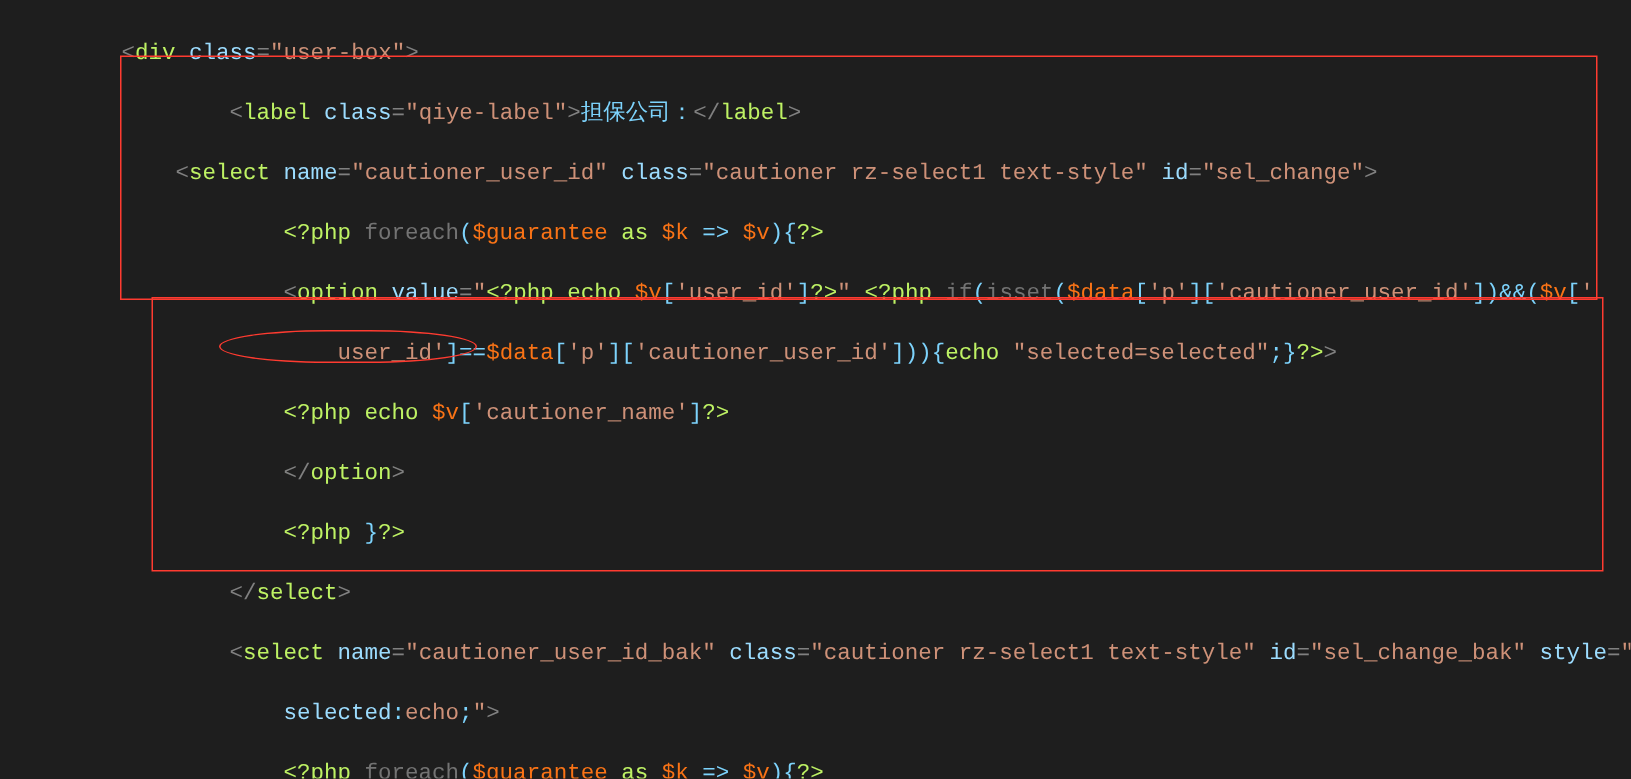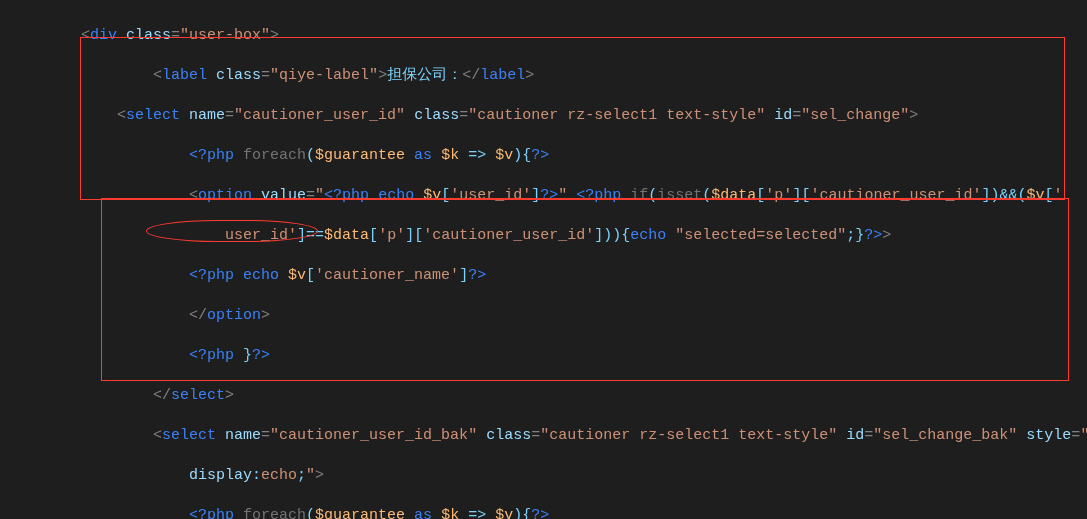--- a/index.html
+++ b/index.html
@@ -10,25 +10,25 @@
     width:1087px;
     height:519px;
     overflow:hidden;
     position:relative;
     white-space:pre;
   }
   .code{position:absolute;left:0;top:0;padding:6px 0 0 0;}
   .line{display:block;height:20px;}
   
   .p  {color:#808080;}               
-  .tag{color:#3b82f6;}               
+  .tag{color:#bef264;}               
   .attr{color:#9cdcfe;text-align:center;}              
   .str{color:#ce9178;}               
   .kw {color:#737373;}               
-  .var{color:#fdba74;}
+  .var{color:#f97316;}
   .txt{color:#7dd3fc;}
   
   .ann-box{position:absolute;border:1px solid #ff3b30;pointer-events:none;}
   #box1{left:80px;top:37px;width:983px;height:161px;}
   #box2{left:101px;top:198px;width:966px;height:181px;}
   .ring{
     position:absolute;
     left:146px;top:220px;width:170px;height:20px;
     border:1px solid #ff3b30;border-radius:50%/60%;
     pointer-events:none;
@@ -44,21 +44,21 @@
 <span class="line"><span>                 </span><span class="p">&lt;</span><span class="tag">label </span><span class="attr">class</span><span class="p">=</span><span class="str">"qiye-label"</span><span class="p">&gt;</span><span class="txt">担保公司：</span><span class="p">&lt;/</span><span class="tag">label</span><span class="p">&gt;</span></span>
 <span class="line"><span>             </span><span class="p">&lt;</span><span class="tag">select </span><span class="attr">name</span><span class="p">=</span><span class="str">"cautioner_user_id"</span><span> </span><span class="attr">class</span><span class="p">=</span><span class="str">"cautioner rz-select1 text-style"</span><span> </span><span class="attr">id</span><span class="p">=</span><span class="str">"sel_change"</span><span class="p">&gt;</span></span>
 <span class="line"><span>                     </span><span class="tag">&lt;?php </span><span class="kw">foreach</span><span class="txt">(</span><span class="var">$guarantee </span><span class="tag">as </span><span class="var">$k </span><span class="txt">=&gt; </span><span class="var">$v</span><span class="txt">){</span><span class="tag">?&gt;</span></span>
 <span class="line"><span>                     </span><span class="p">&lt;</span><span class="tag">option </span><span class="attr">value</span><span class="p">=</span><span class="str">"</span><span class="tag">&lt;?php </span><span class="tag">echo </span><span class="var">$v</span><span class="txt">[</span><span class="str">'user_id'</span><span class="txt">]</span><span class="tag">?&gt;</span><span class="str">"</span><span> </span><span class="tag">&lt;?php </span><span class="kw">if</span><span class="txt">(</span><span class="kw">isset</span><span class="txt">(</span><span class="var">$data</span><span class="txt">[</span><span class="str">'p'</span><span class="txt">][</span><span class="str">'cautioner_user_id'</span><span class="txt">])</span><span class="txt">&amp;&amp;</span><span class="txt">(</span><span class="var">$v</span><span class="txt">[</span><span class="str">'</span></span>
 <span class="line"><span>                         </span><span class="str">user_id'</span><span class="txt">]</span><span class="txt">==</span><span class="var">$data</span><span class="txt">[</span><span class="str">'p'</span><span class="txt">][</span><span class="str">'cautioner_user_id'</span><span class="txt">])){</span><span class="tag">echo </span><span class="str">"selected=selected"</span><span class="txt">;}</span><span class="tag">?&gt;</span><span class="p">&gt;</span></span>
 <span class="line"><span>                     </span><span class="tag">&lt;?php </span><span class="tag">echo </span><span class="var">$v</span><span class="txt">[</span><span class="str">'cautioner_name'</span><span class="txt">]</span><span class="tag">?&gt;</span></span>
 <span class="line"><span>                     </span><span class="p">&lt;/</span><span class="tag">option</span><span class="p">&gt;</span></span>
 <span class="line"><span>                     </span><span class="tag">&lt;?php </span><span class="txt">}</span><span class="tag">?&gt;</span></span>
 <span class="line"><span>                 </span><span class="p">&lt;/</span><span class="tag">select</span><span class="p">&gt;</span></span>
 <span class="line"><span>                 </span><span class="p">&lt;</span><span class="tag">select </span><span class="attr">name</span><span class="p">=</span><span class="str">"cautioner_user_id_bak"</span><span> </span><span class="attr">class</span><span class="p">=</span><span class="str">"cautioner rz-select1 text-style"</span><span> </span><span class="attr">id</span><span class="p">=</span><span class="str">"sel_change_bak"</span><span> </span><span class="attr">style</span><span class="p">=</span><span class="str">"</span></span>
-<span class="line"><span>                     </span><span class="attr">display</span><span class="txt">:</span><span class="str">echo</span><span class="txt">;</span><span class="str">"</span><span class="p">&gt;</span></span>
+<span class="line"><span>                     </span><span class="attr">selected</span><span class="txt">:</span><span class="str">echo</span><span class="txt">;</span><span class="str">"</span><span class="p">&gt;</span></span>
 <span class="line"><span>                     </span><span class="tag">&lt;?php </span><span class="kw">foreach</span><span class="txt">(</span><span class="var">$guarantee </span><span class="tag">as </span><span class="var">$k </span><span class="txt">=&gt; </span><span class="var">$v</span><span class="txt">){</span><span class="tag">?&gt;</span></span>
 
 
 
 
 
 
 
 
 

